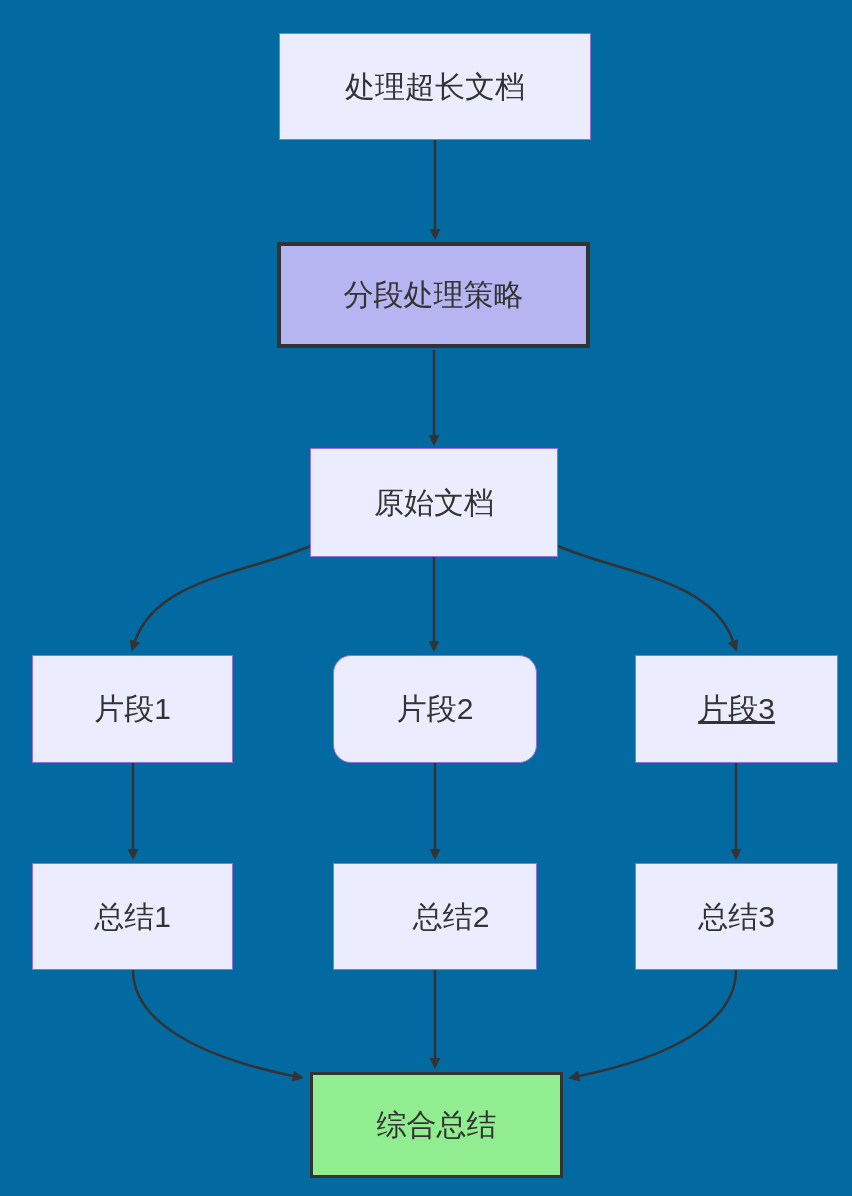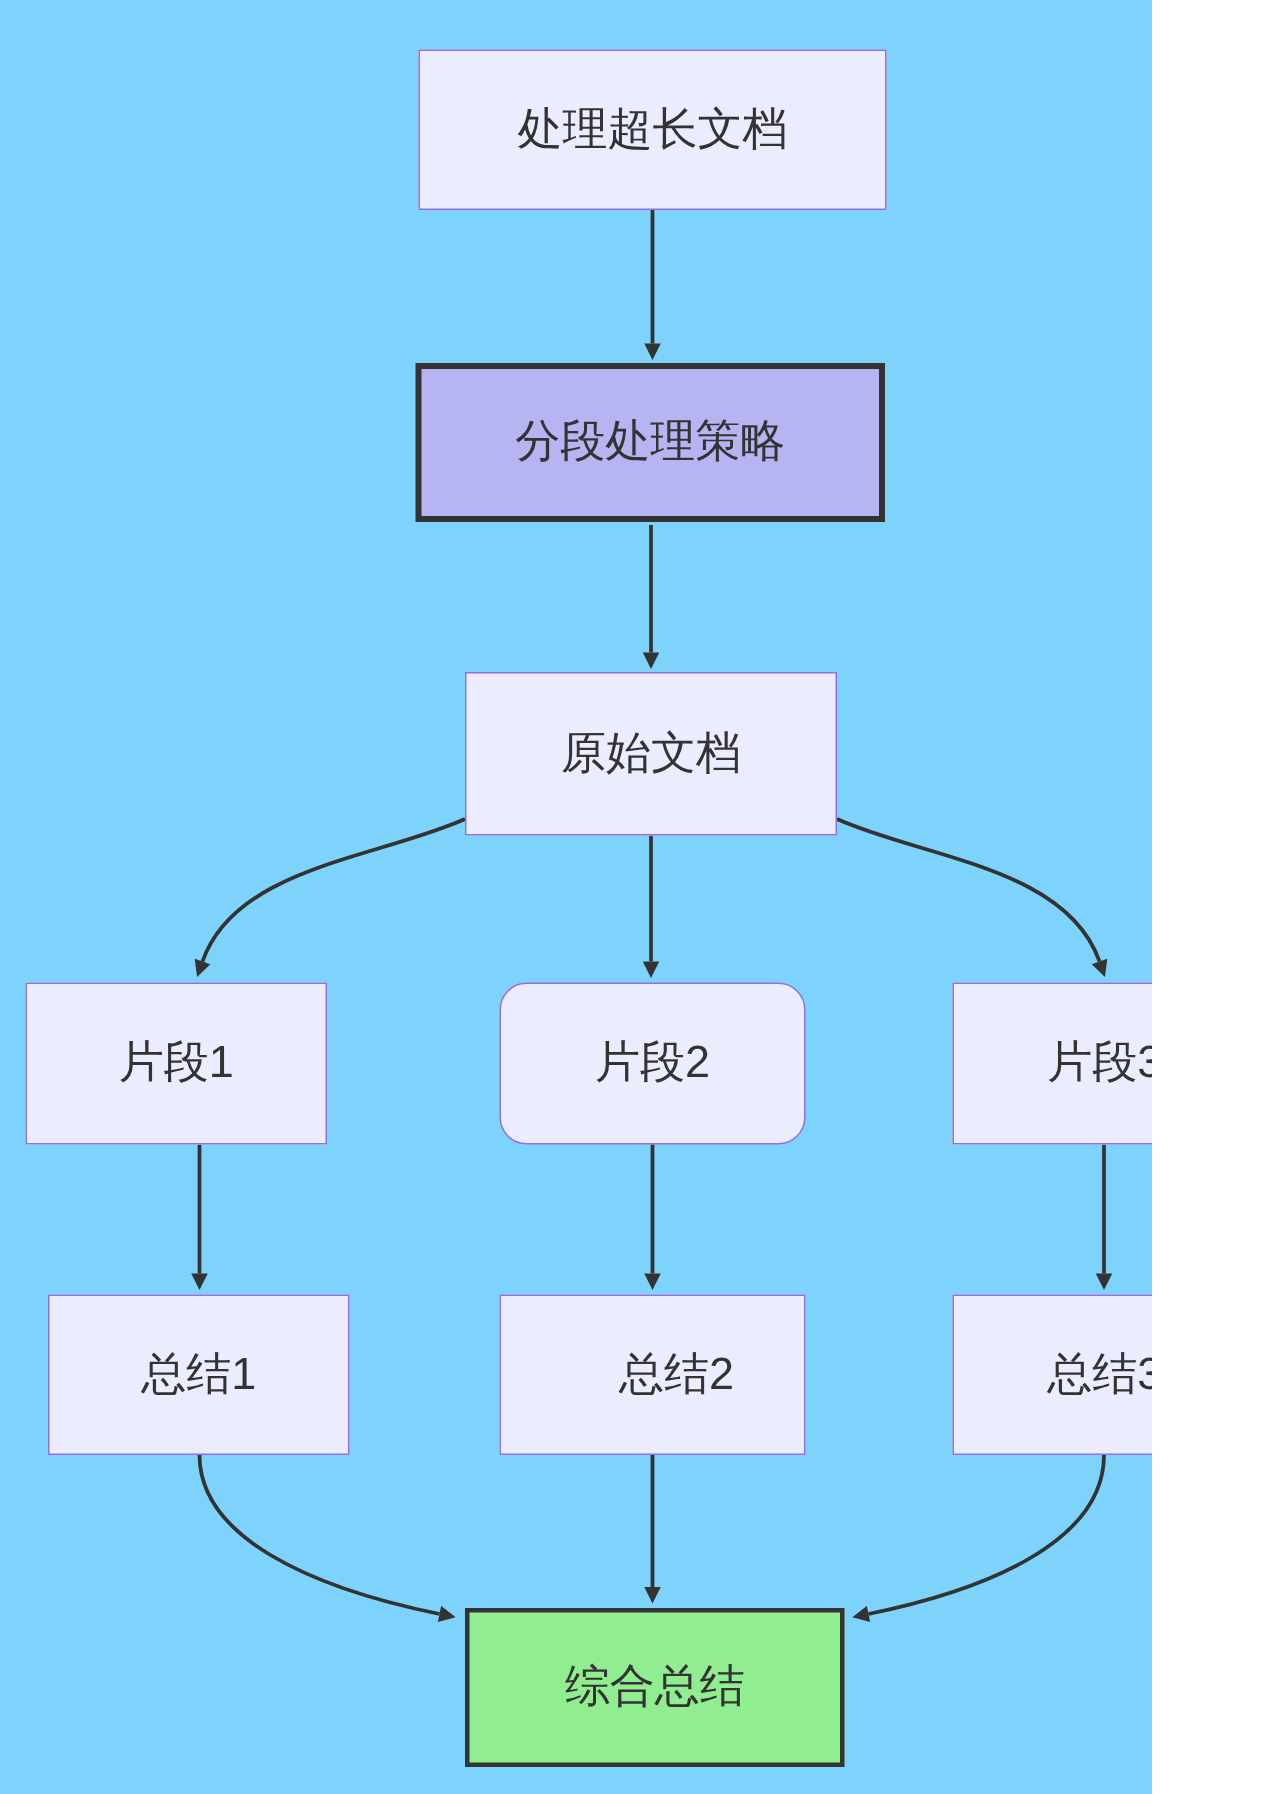--- a/index.html
+++ b/index.html
@@ -3,23 +3,23 @@
 <meta charset="utf-8">
 <style>
   html, body {
     margin: 0;
     padding: 0;
     background: #ffffff;
     font-family: "Liberation Sans", "DejaVu Sans", sans-serif;
   }
   .canvas {
     position: relative;
-    width: 768px;
+    width: 852px;
     height: 1196px;
-    background: #7dd3fc;
+    background: #0369a1;
     overflow: hidden;
   }
   svg.edges {
     position: absolute;
     left: 0; top: 0;
     width: 852px;
     height: 1196px;
   }
   svg.edges path.edge {
     fill: none;
@@ -47,23 +47,23 @@
     border: 4px solid var(--dark-border, #333333);
   }
   .node.green {
     background: var(--green-fill, #90EE90);
     border: 3.5px solid var(--dark-border, #333333);
   }
   
   #n-process   { left: 279px; top: 33px;   width: 312px; height: 107px; }
   #n-strategy  { left: 277px; top: 242px;  width: 313px; height: 106px; }
   #n-original  { left: 310px; top: 448px;  width: 248px; height: 109px; }
-  #n-frag1     { left: 17px;  top: 655px;  width: 201px; height: 108px; }
+  #n-frag1     { left: 32px;  top: 655px;  width: 201px; height: 108px; }
   #n-frag2     { left: 333px; top: 655px;  width: 204px; height: 108px; border-radius: 18px; }
-  #n-frag3     { left: 635px; top: 655px;  width: 203px; height: 108px; }
+  #n-frag3     { left: 635px; top: 655px;  width: 203px; height: 108px; text-decoration: underline; }
   #n-sum1      { left: 32px;  top: 863px;  width: 201px; height: 107px; }
   #n-sum2      { left: 333px; top: 863px;  width: 204px; height: 107px; padding-left: 32px; }
   #n-sum3      { left: 635px; top: 863px;  width: 203px; height: 107px; align-items: center; }
   #n-final     { left: 310px; top: 1072px; width: 253px; height: 106px; }
 </style>
 </head>
 <body>
 
 <div class="canvas">
 

